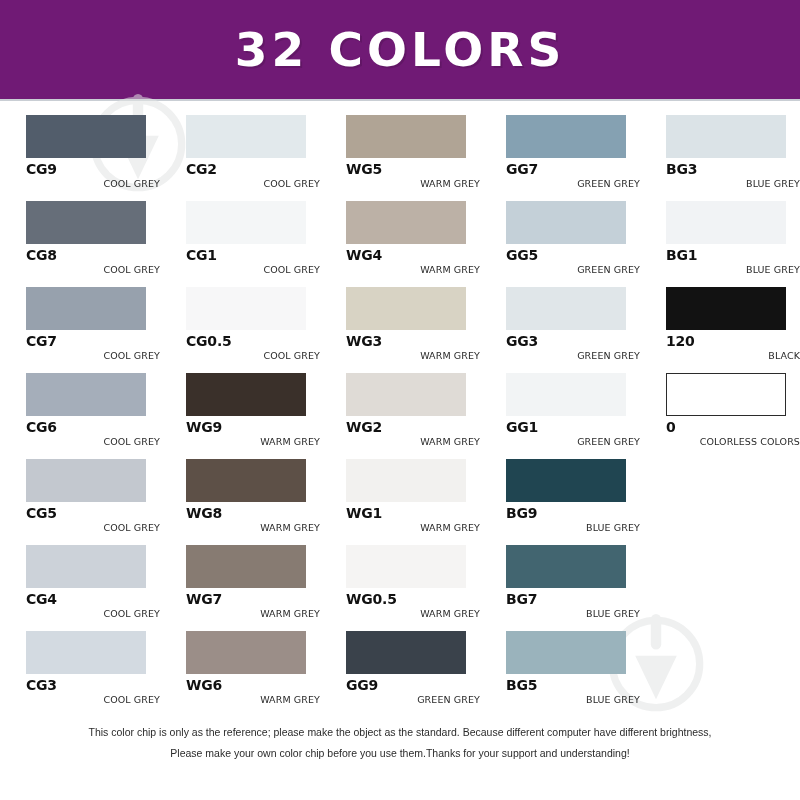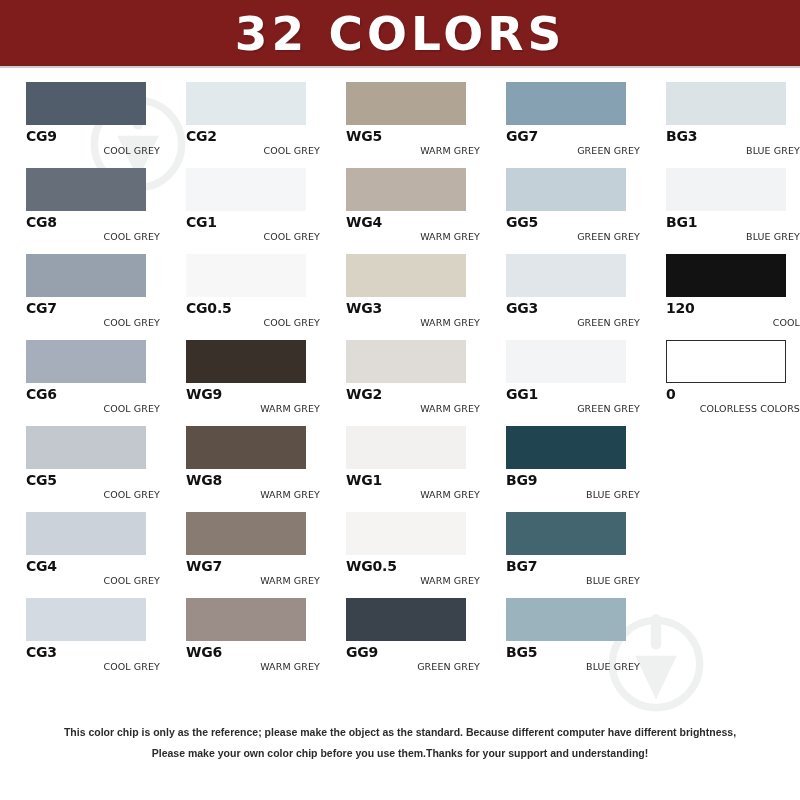--- a/index.html
+++ b/index.html
@@ -11,22 +11,22 @@
     height: 800px;
     background: #ffffff;
     font-family: "Liberation Sans", sans-serif;
     overflow: hidden;
     position: relative;
   }
 
   
   .header {
     width: 800px;
-    height: 68px;
-    background: #7f1d1d;
+    height: 101px;
+    background: #701a75;
     border-bottom: 2px solid #c9ced4;
     box-sizing: border-box;
     display: flex;
     align-items: center;
     justify-content: center;
     position: relative;
   }
   .header-title {
     color: #ffffff;
     font-family: "DejaVu Sans", sans-serif;
@@ -103,21 +103,20 @@
   }
 
   
   .footer {
     position: absolute;
     left: 0;
     top: 722px;
     width: 800px;
     text-align: center;
     z-index: 10;
-    font-weight: bold;
   }
   .footer-line {
     font-family: "Liberation Sans", sans-serif;
     font-size: 10.5px;
     color: #2b2b2b;
     line-height: 21px;
     white-space: nowrap;
   }
 </style>
 </head>
@@ -211,21 +210,21 @@
         <div class="chip-family">WARM GREY</div>
       </div>
       <div class="cell">
         <div class="chip" title="#e0e6e9" style="background: rgb(224, 230, 233);"></div>
         <div class="chip-code">GG3</div>
         <div class="chip-family">GREEN GREY</div>
       </div>
       <div class="cell">
         <div class="chip" title="#121212" style="background: rgb(18, 18, 18);"></div>
         <div class="chip-code">120</div>
-        <div class="chip-family">COOL</div>
+        <div class="chip-family">BLACK</div>
       </div>
     </div>
     <div class="row">
       <div class="cell">
         <div class="chip" title="#a5aeba" style="background: rgb(165, 174, 186);"></div>
         <div class="chip-code">CG6</div>
         <div class="chip-family">COOL GREY</div>
       </div>
       <div class="cell">
         <div class="chip" title="#3a302a" style="background: rgb(58, 48, 42);"></div>

